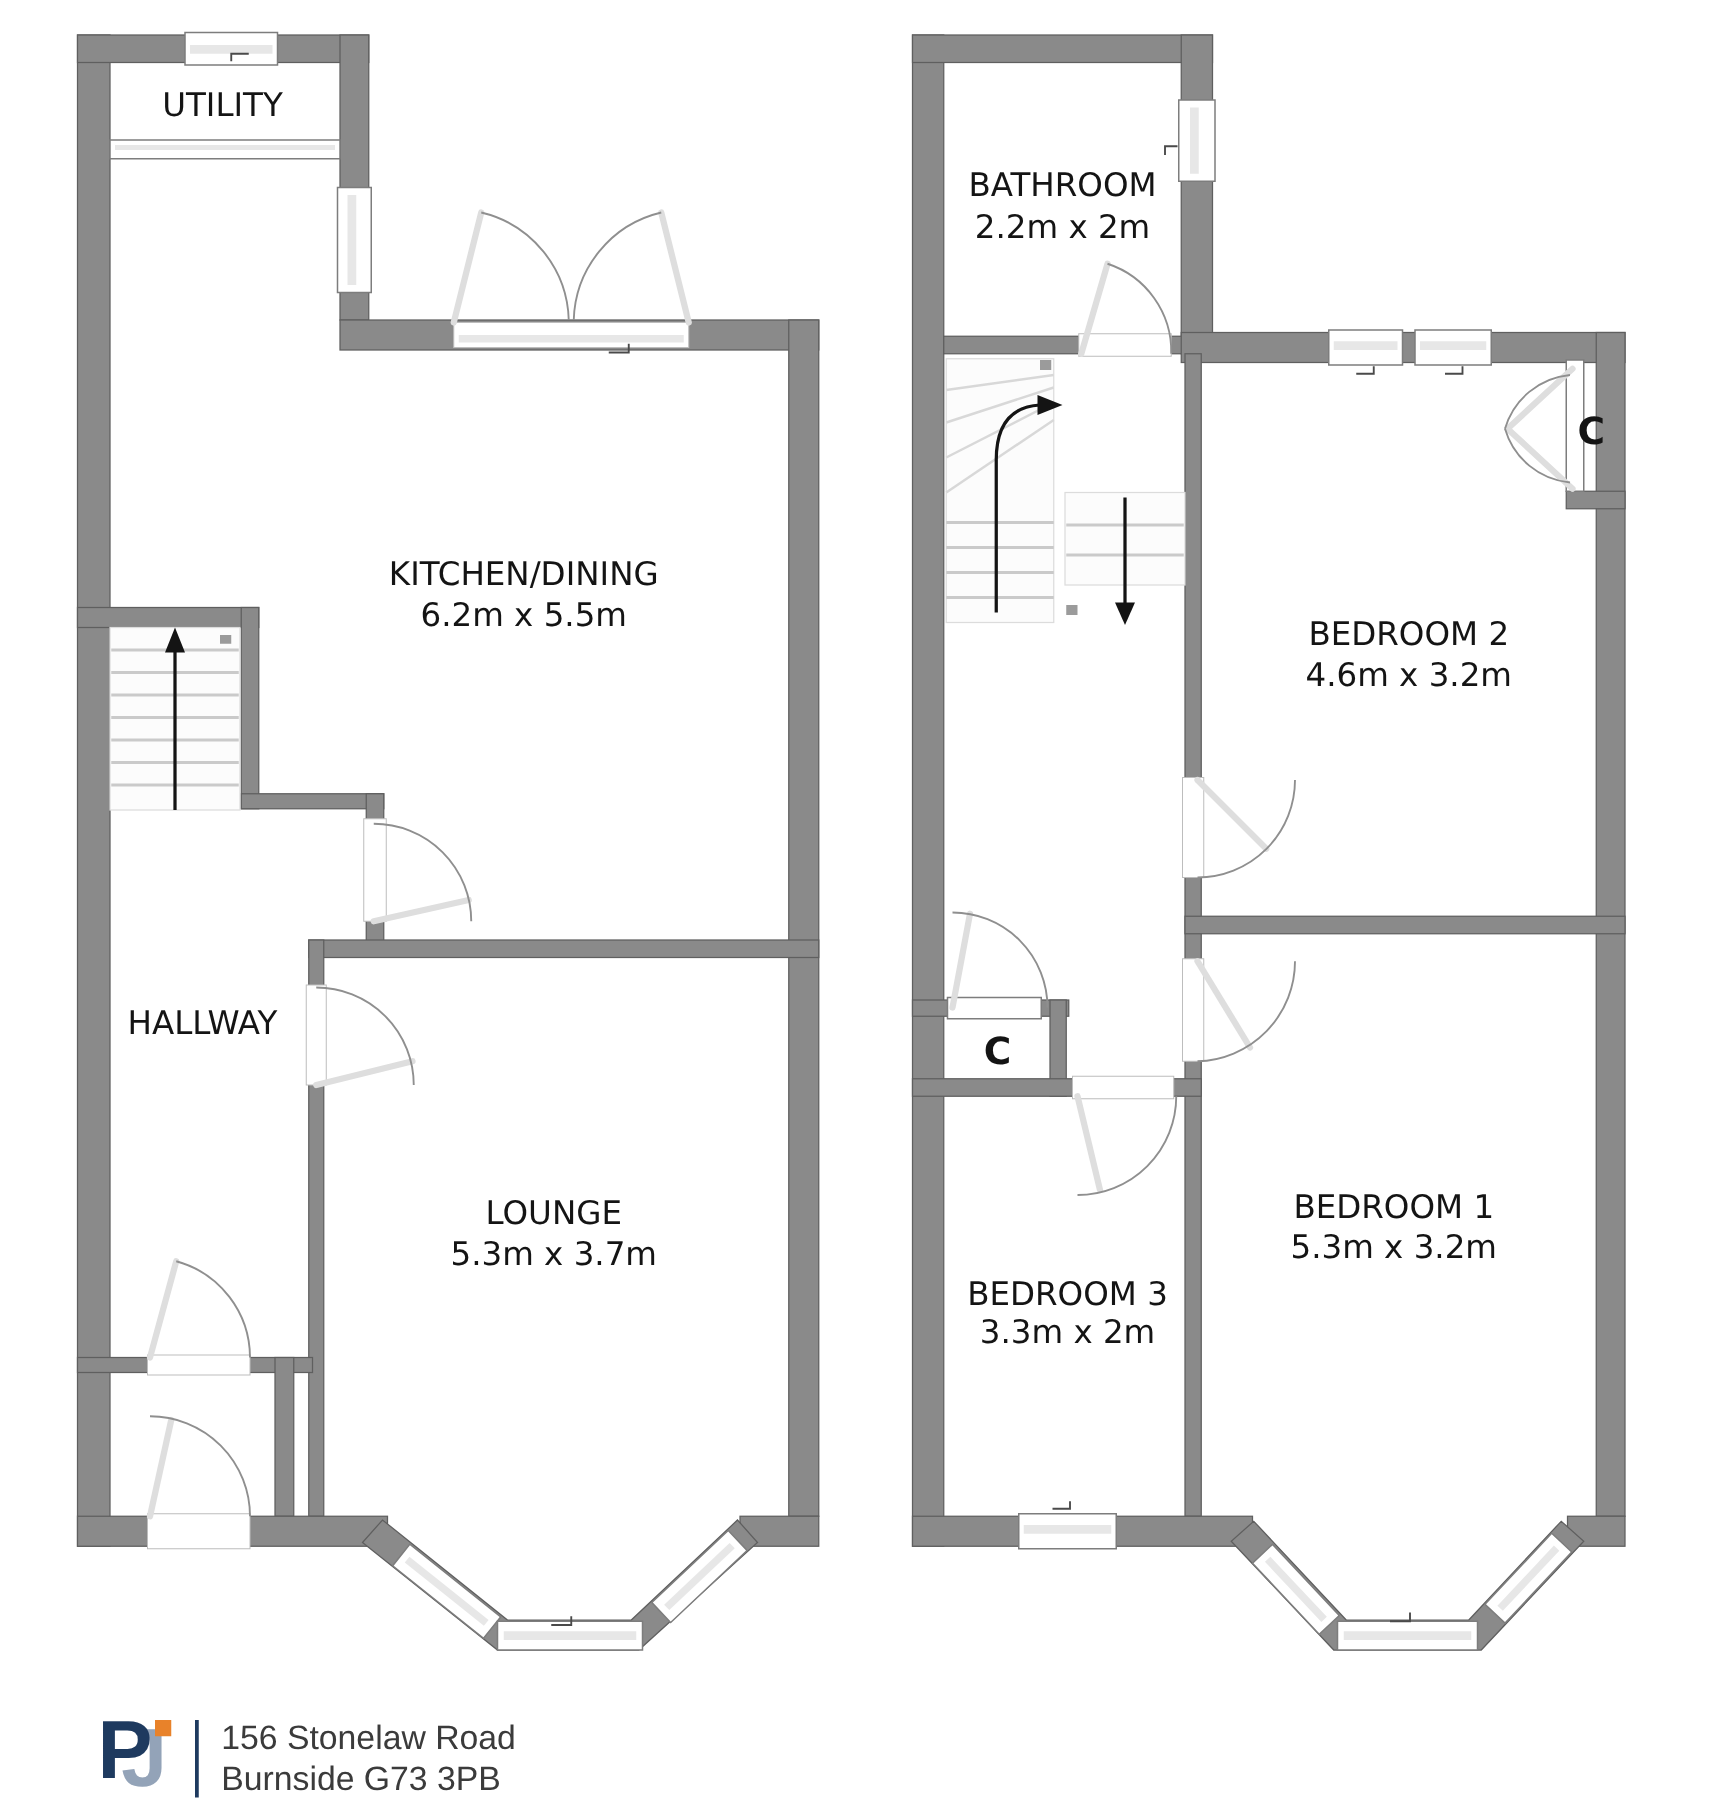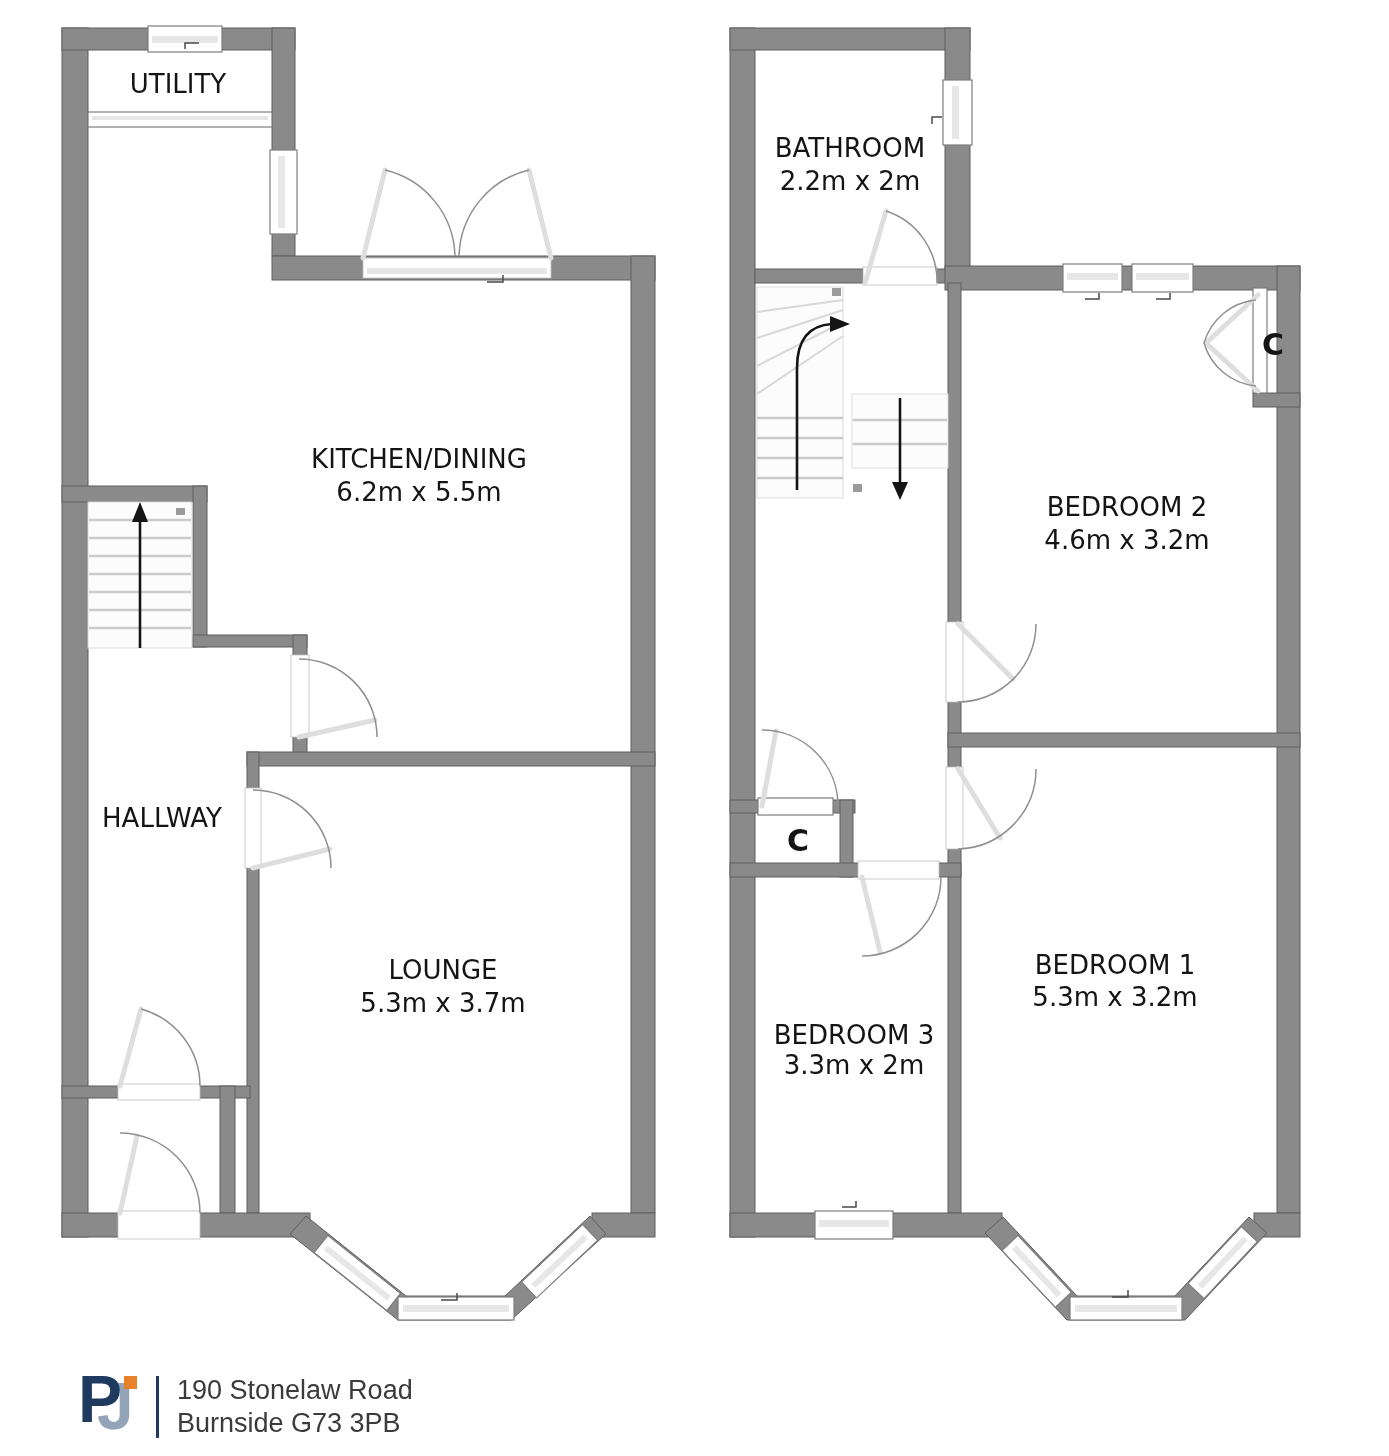--- a/index.html
+++ b/index.html
@@ -239,16 +239,16 @@
 </svg>
 
 <div class="footer">
   <div class="logo">
     <span class="logo-p">P</span>
     <span class="logo-j">J</span>
     <span class="logo-square"></span>
   </div>
   <div class="logo-divider"></div>
   <div class="address">
-    <div>190 Stonelaw Road</div>
+    <div>156 Stonelaw Road</div>
     <div>Burnside G73 3PB</div>
   </div>
 </div>
 
 </body></html>

